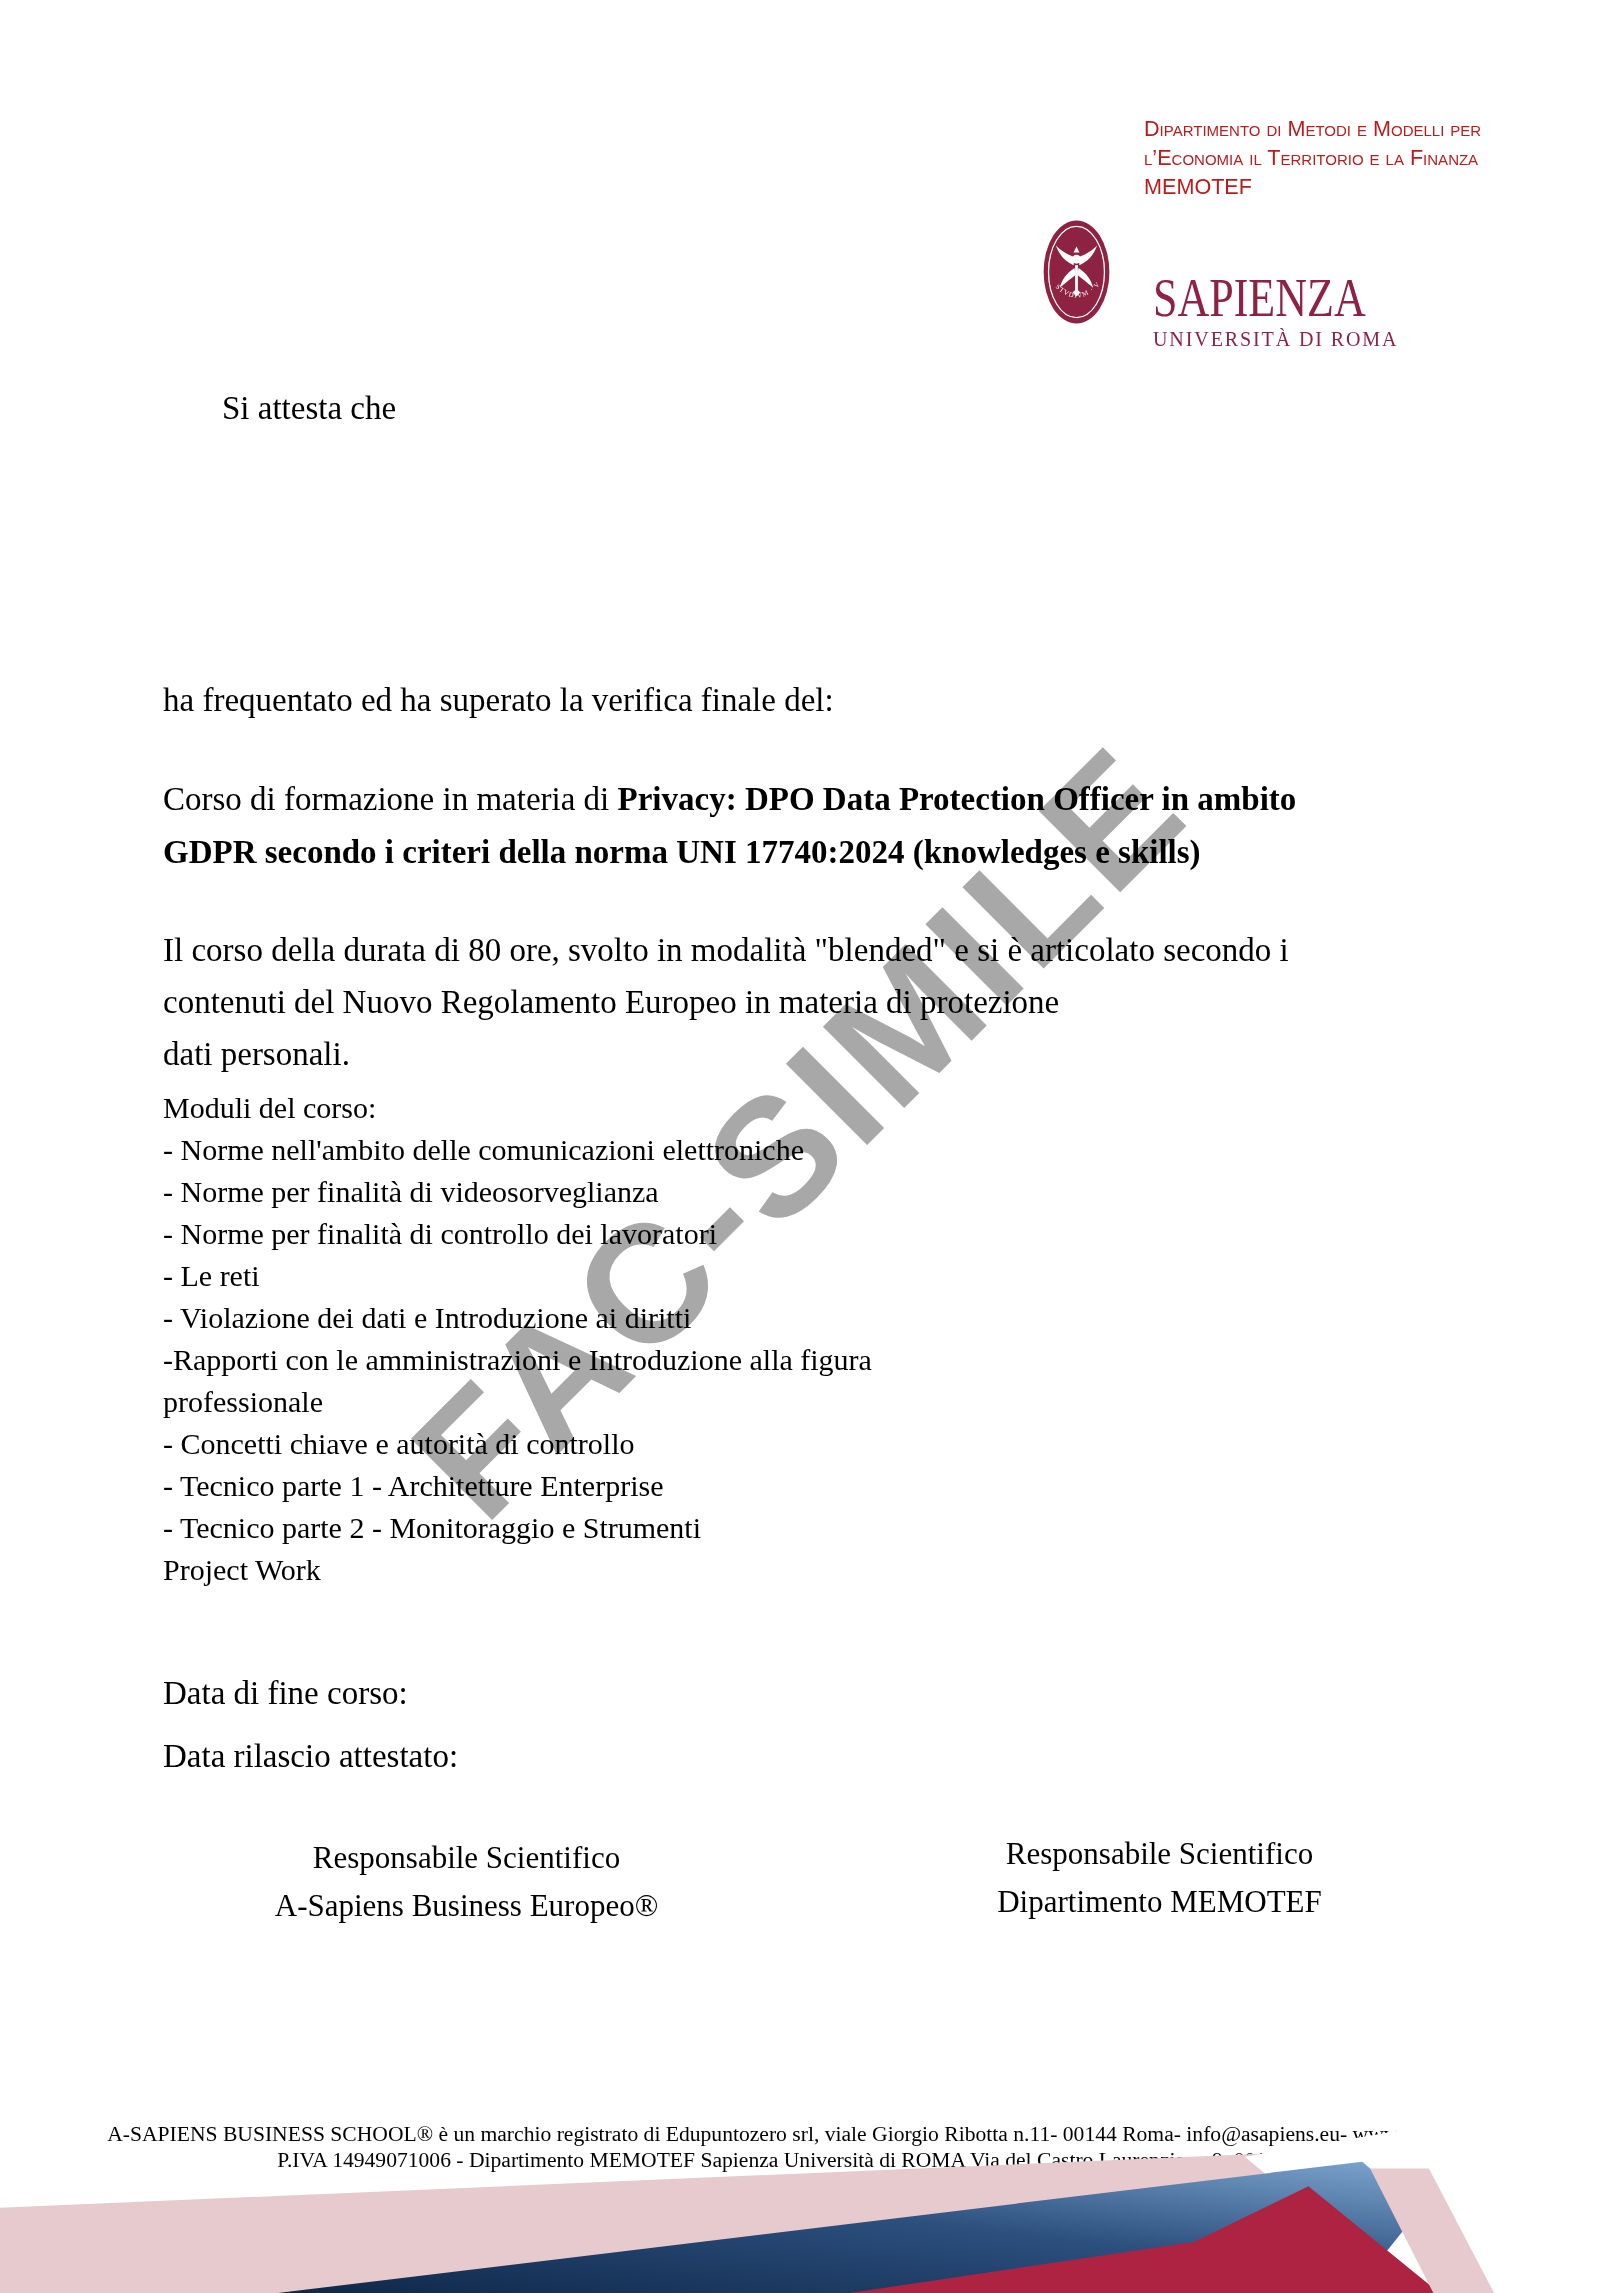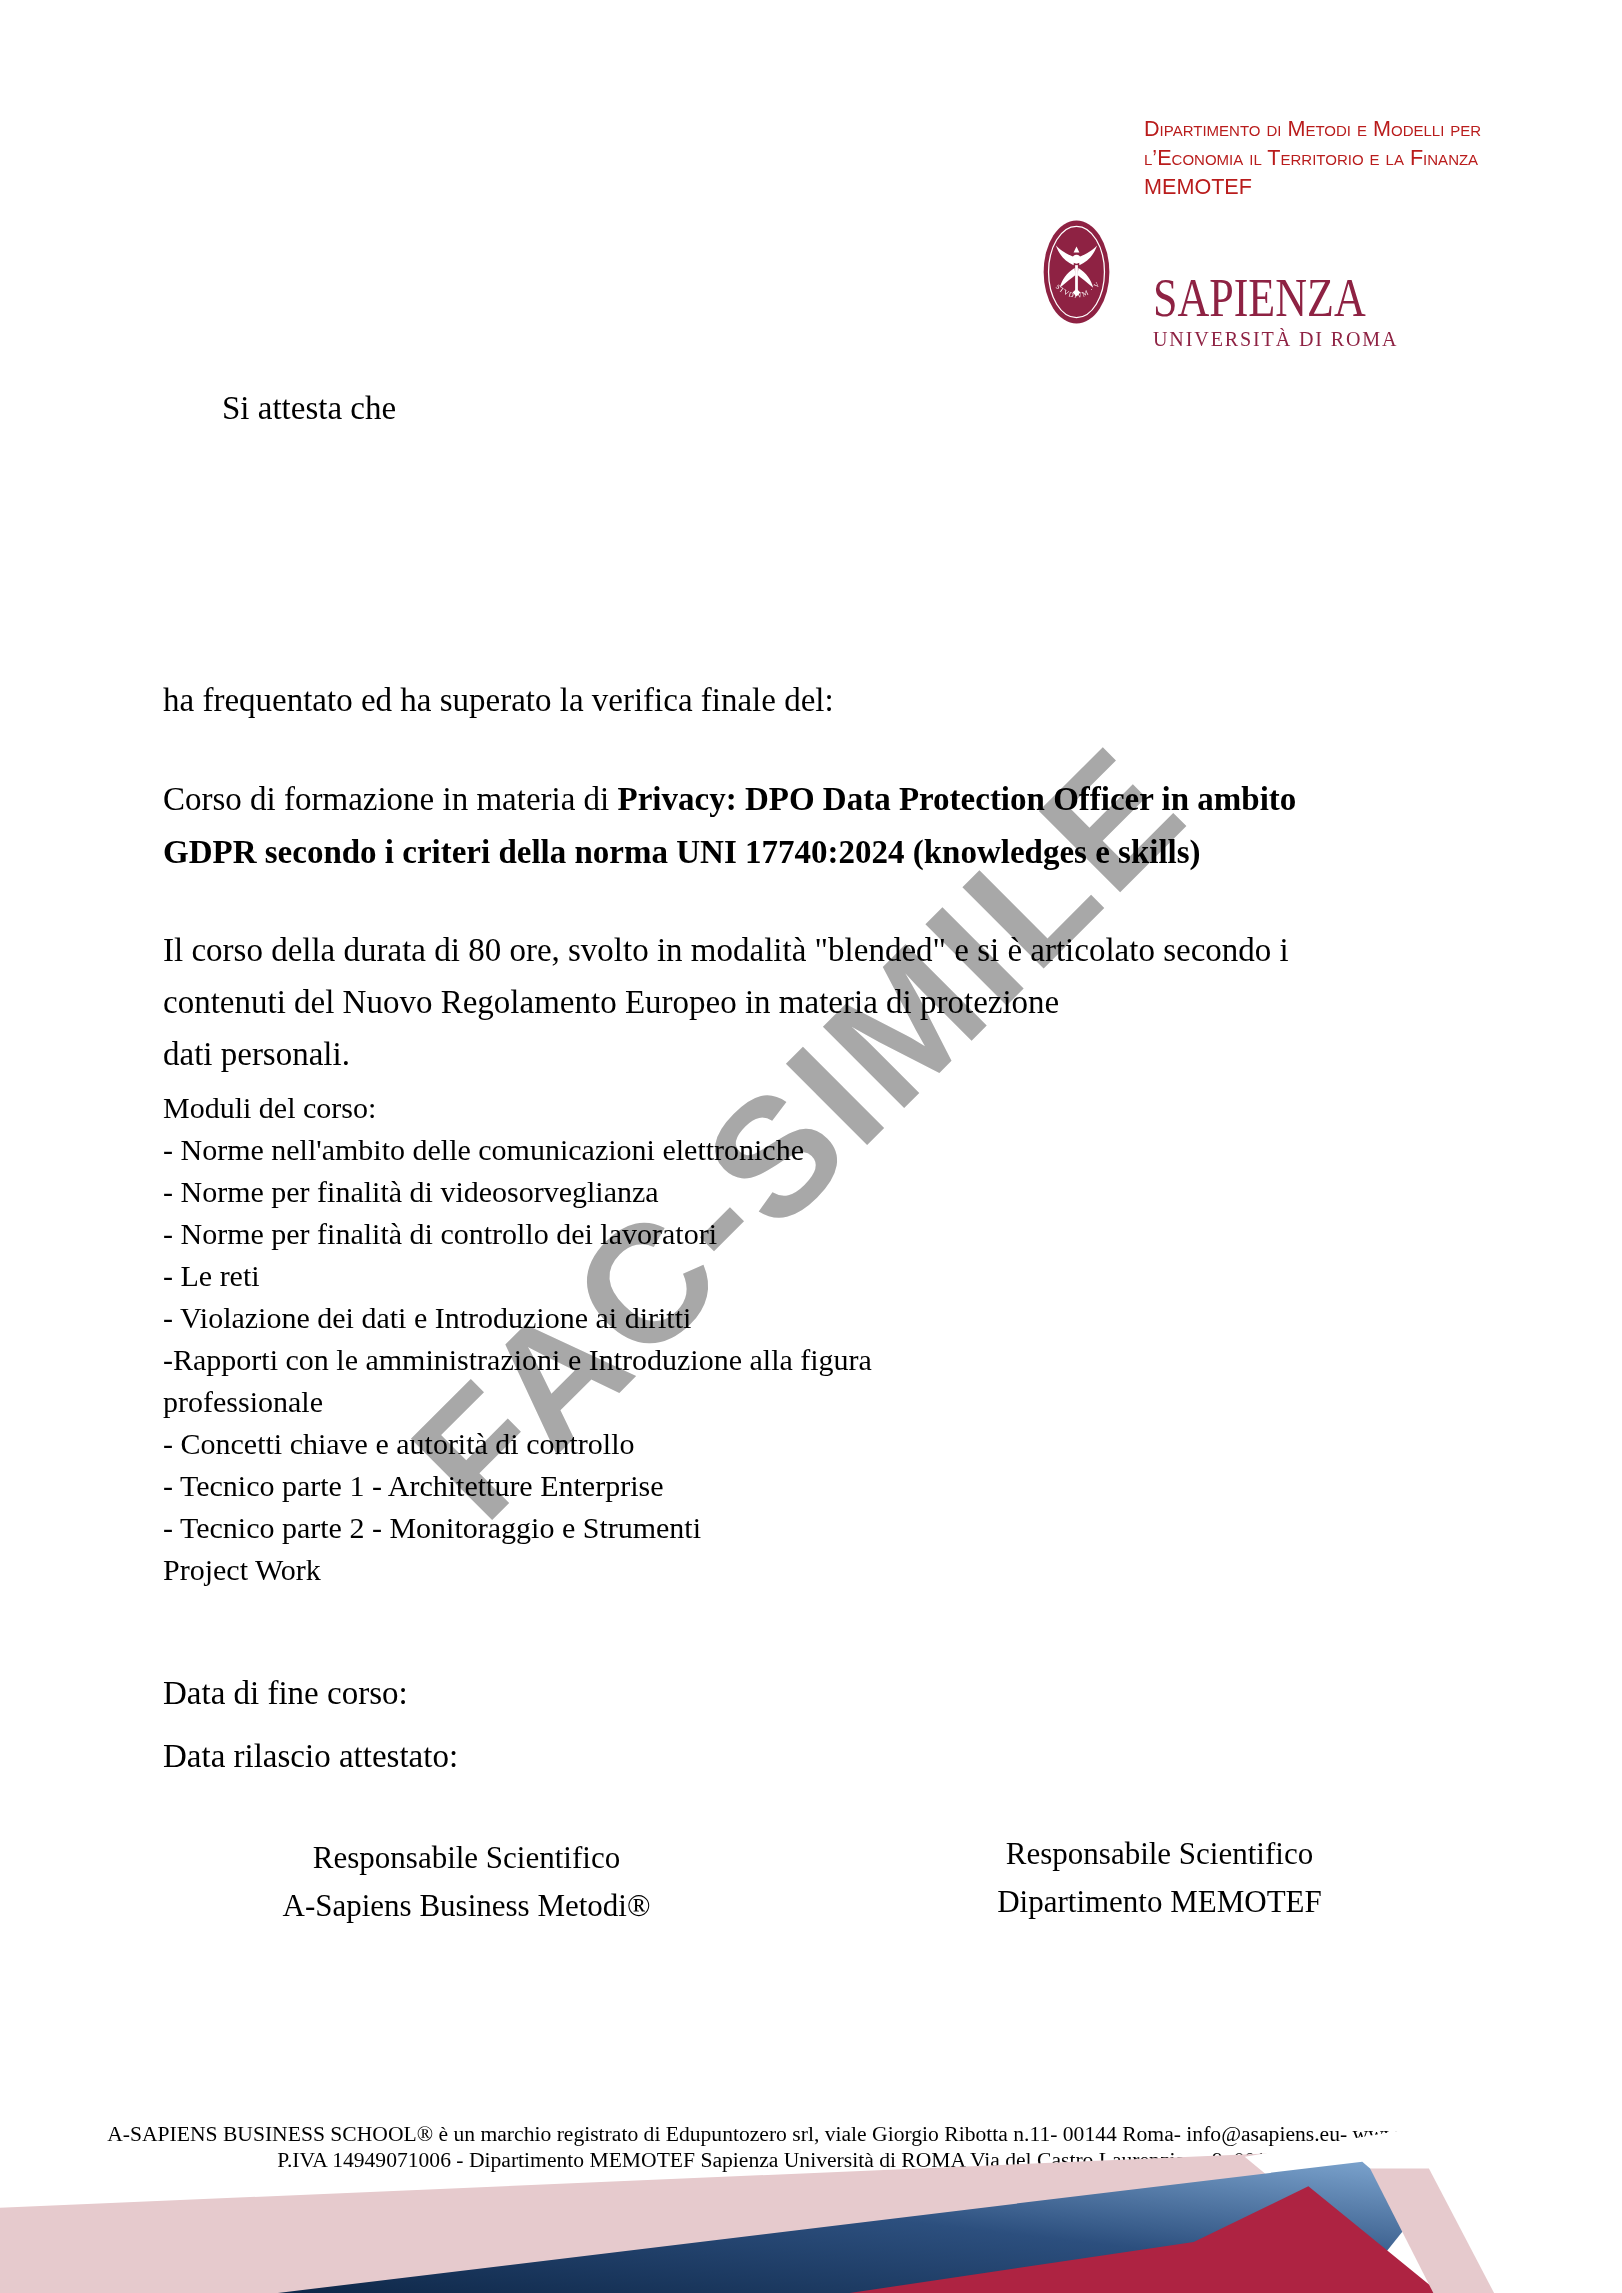--- a/index.html
+++ b/index.html
@@ -147,21 +147,21 @@
       <div class="line">- Tecnico parte 2 - Monitoraggio e Strumenti</div>
       <div class="line">Project Work</div>
     </div>
 
   <div class="abs date-end line">Data di fine corso:</div>
 
   <div class="abs date-issue line">Data rilascio attestato:</div>
 
   <div class="abs sig sig-left">
     <div>Responsabile Scientifico</div>
-    <div>A-Sapiens Business Metodi®</div>
+    <div>A-Sapiens Business Europeo®</div>
   </div>
   <div class="abs sig sig-right">
     <div>Responsabile Scientifico</div>
     <div>Dipartimento MEMOTEF</div>
   </div>
 
   <div class="abs footer">
       <div>A-SAPIENS BUSINESS SCHOOL® è un marchio registrato di Edupuntozero srl, viale Giorgio Ribotta n.11- 00144 Roma- info@asapiens.eu- www.asapiens.eu -</div>
       <div>P.IVA 14949071006 - Dipartimento MEMOTEF Sapienza Università di ROMA Via del Castro Laurenziano 9, 00161 Roma</div>
     </div>

